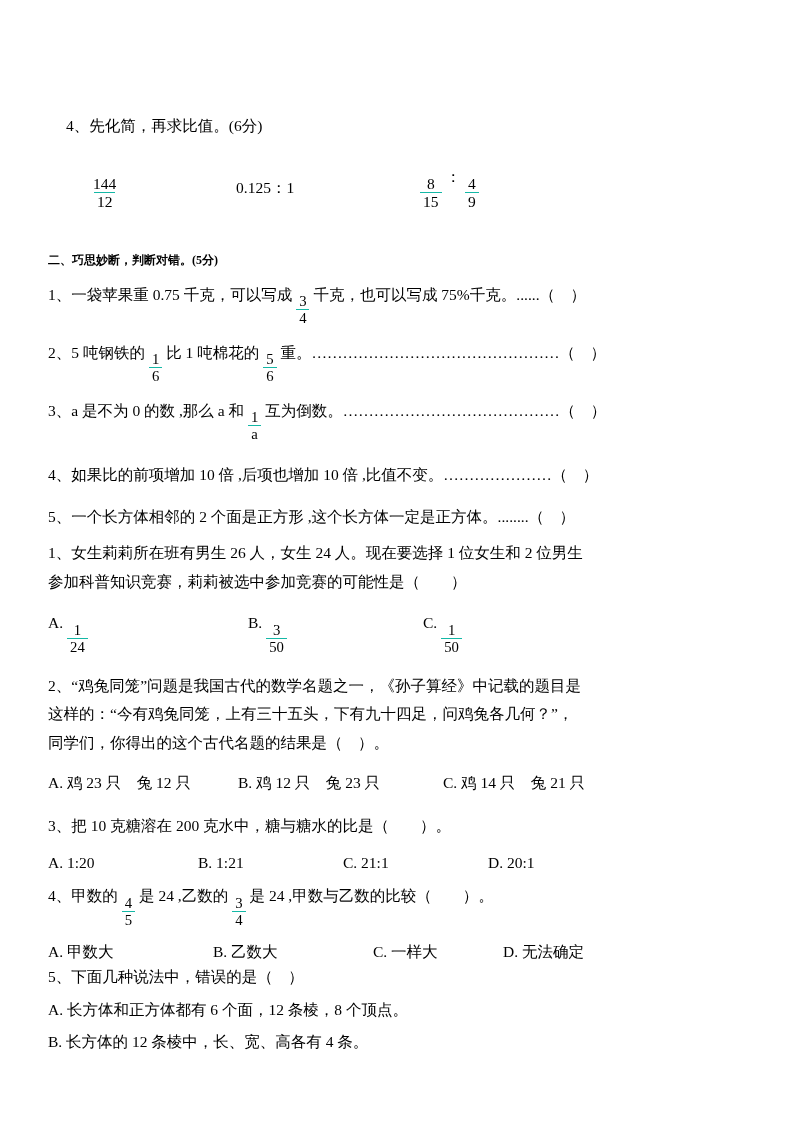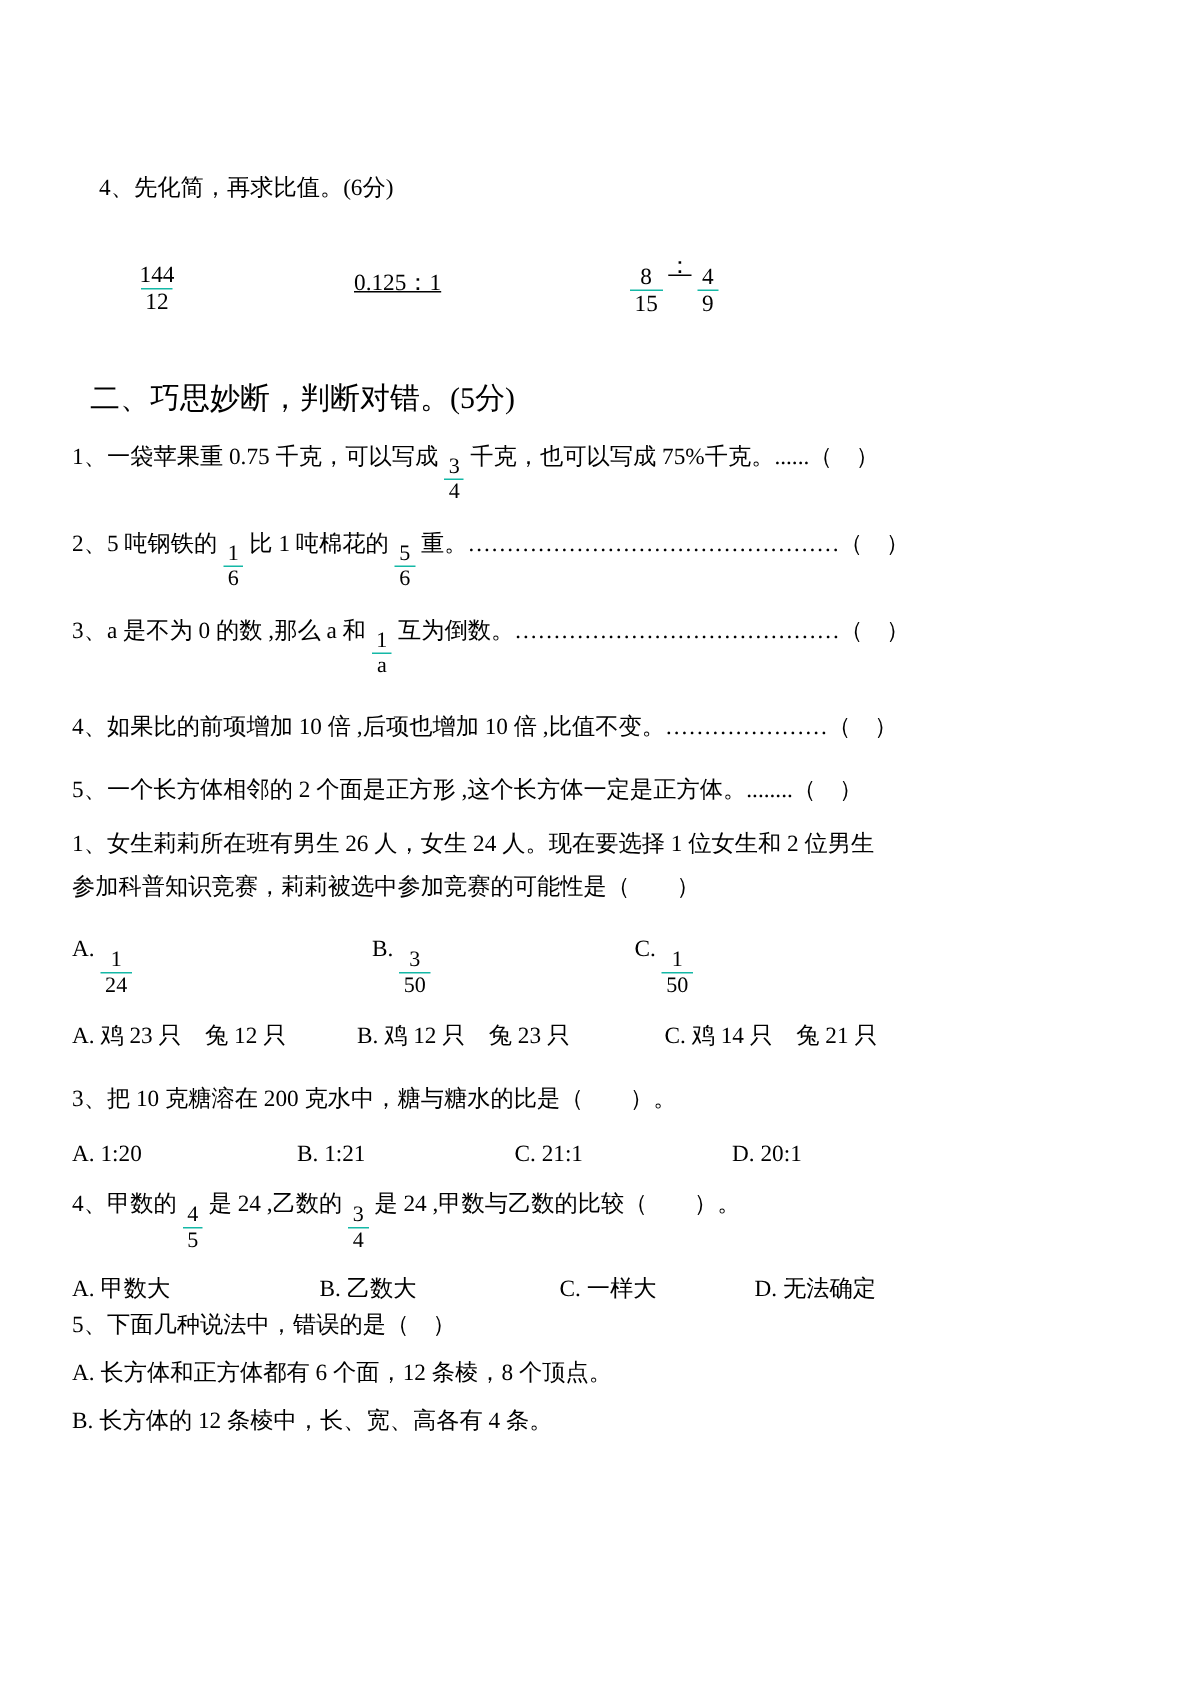--- a/index.html
+++ b/index.html
@@ -14,24 +14,23 @@
   .line { line-height: 1.3; }
   .indent1 { padding-left: 18px; }
 
   .expr-row {
     display: grid;
     grid-template-columns: 150px 180px 1fr;
     align-items: center;
     padding-left: 38px;
     margin-top: 30px;
     min-height: 46px;
-    text-decoration: underline;
   }
 
-  .sec-heading { font-weight: normal; font-size: 20px; margin: 12px; }
+  .sec-heading { font-weight: bold; font-size: 12px; margin: 0; }
   .sec2-heading { margin-top: 40px; }
   .sec3-heading { margin-top: 24px; }
 
   .tf { margin-top: 16px; display: block; }
   .tf.plain { margin-top: 22px; }
 
   .para { line-height: 1.85; margin-top: 12px; }
   .para2 { margin-top: 14px; }
   .qline { margin-top: 22px; }
 
@@ -110,20 +109,25 @@
       <span>B.<span class="frac">
             <span class="num">3</span>
             <span class="den">50</span>
           </span></span>
       <span>C.<span class="frac">
             <span class="num">1</span>
             <span class="den">50</span>
           </span></span>
     </div>
 
+    <p class="para para2">
+      <span class="line">2、“鸡兔同笼”问题是我国古代的数学名题之一，《孙子算经》中记载的题目是</span><br>
+      <span class="line">这样的：“今有鸡兔同笼，上有三十五头，下有九十四足，问鸡兔各几何？”，</span><br>
+      <span class="line">同学们，你得出的这个古代名题的结果是（　）。</span>
+    </p>
     <div class="opts opts-q2">
       <span>A. 鸡 23 只　兔 12 只</span>
       <span>B. 鸡 12 只　兔 23 只</span>
       <span>C. 鸡 14 只　兔 21 只</span>
     </div>
 
     <p class="line qline" style="margin-bottom:0;">3、把 10 克糖溶在 200 克水中，糖与糖水的比是（　　）。</p>
     <div class="opts opts-q3">
       <span>A. 1:20</span>
       <span>B. 1:21</span>

